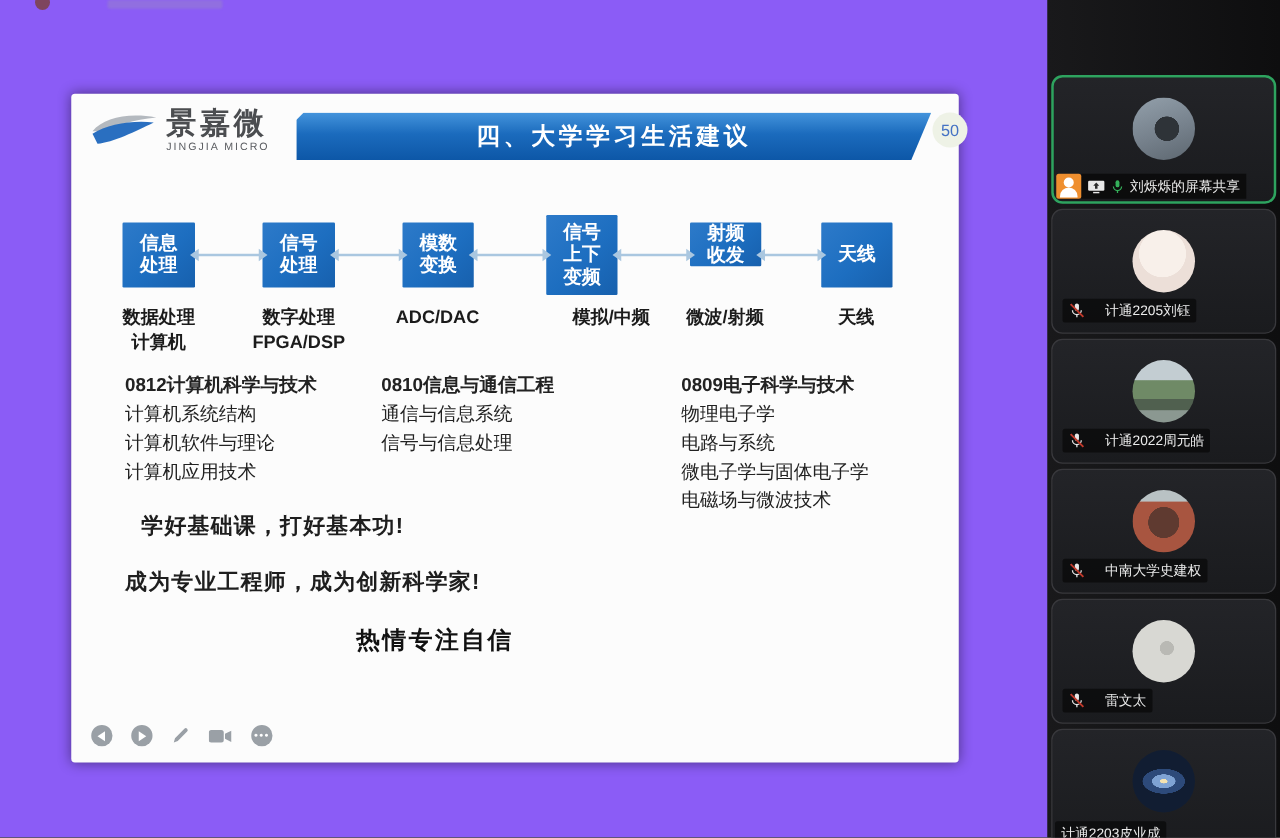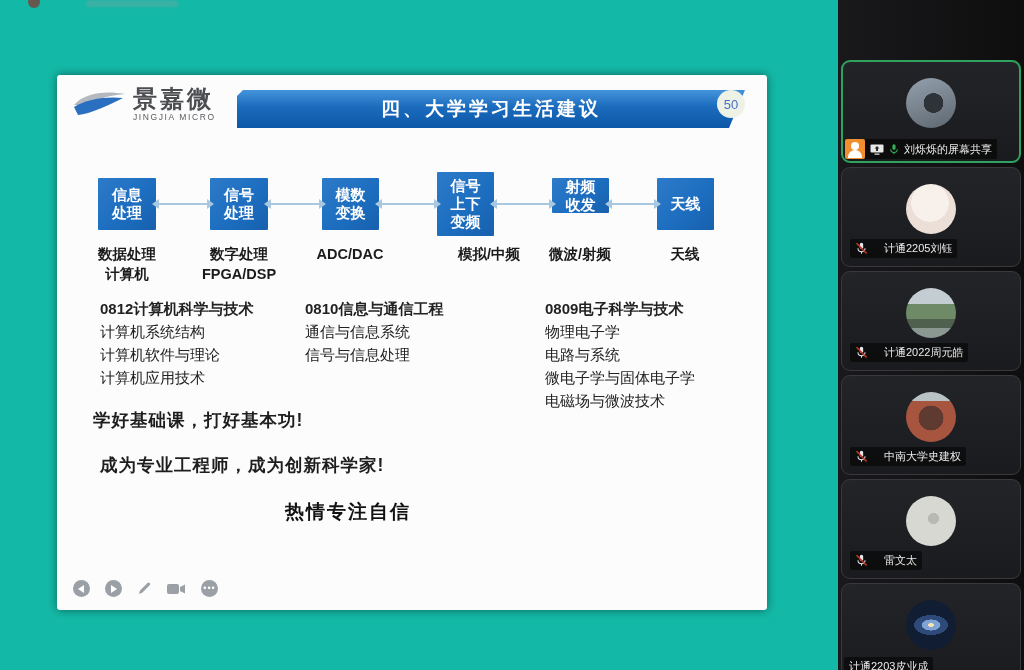--- a/index.html
+++ b/index.html
@@ -1,38 +1,38 @@
 <!DOCTYPE html>
 <html><head>
 <meta charset="utf-8">
 <style>
   html,body{margin:0;padding:0;width:1024px;height:670px;overflow:hidden;
     font-family:"Liberation Sans","DejaVu Sans",sans-serif;background:#1a1a1a;}
   .stage{position:relative;width:1024px;height:670px;}
 
   
-  .main-area{position:absolute;left:0;top:0;bottom:0;width:838px;background:#14b8a6;}
+  .main-area{position:absolute;left:0;top:0;bottom:0;width:838px;background:#8b5cf6;}
   .corner-frag{position:absolute;left:28px;top:-4px;width:12px;height:12px;border-radius:50%;
     background:#7a4038;opacity:.8;}
   .corner-text-blur{position:absolute;left:86px;top:0;width:92px;height:7px;border-radius:2px;
     background:rgba(160,160,168,.28);filter:blur(1px);}
 
   
   .slide{position:absolute;left:57px;top:75px;width:710px;height:535px;background:#fcfcfc;
     border-radius:3px;box-shadow:0 0 10px rgba(0,0,0,.45);}
   .logo{position:absolute;left:14px;top:12px;display:flex;align-items:center;gap:6px;}
   .logo-txt{display:flex;flex-direction:column;line-height:1;}
   .logo-cn{font-size:24px;font-weight:700;color:#4b4d50;letter-spacing:3px;}
   .logo-en{font-size:8.5px;color:#5a5c60;letter-spacing:1.6px;margin-top:2px;}
   .banner{position:absolute;left:180px;top:15px;width:508px;height:38px;
     background:linear-gradient(180deg,#4494dc 0%,#1b6bbd 45%,#0d57a7 100%);
     clip-path:polygon(6px 0,100% 0,calc(100% - 16px) 100%,0 100%,0 6px);
     display:flex;align-items:center;justify-content:center;}
   .banner span{color:#fff;font-size:19px;font-weight:600;letter-spacing:3px;}
-  .page-circle{position:absolute;left:660px;top:15px;width:28px;height:28px;border-radius:50%;
+  .page-circle{position:absolute;left:689px;top:15px;width:28px;height:28px;border-radius:50%;
     background:#eef2e6;color:#4472c4;font-size:13px;display:flex;align-items:center;justify-content:center;}
 
   
   .fbox{position:absolute;background:linear-gradient(135deg,#2d7ac9 0%,#1d6ec0 55%,#1760ad 100%);
     color:#fff;font-size:15px;font-weight:700;display:flex;align-items:center;justify-content:center;
     text-align:center;white-space:pre-line;line-height:1.2;border-radius:1px;}
   .b1{left:41px;top:103px;width:58px;height:52px;}
   .b2{left:153px;top:103px;width:58px;height:52px;}
   .b3{left:265px;top:103px;width:57px;height:52px;}
   .b4{left:380px;top:97px;width:57px;height:64px;}
@@ -50,21 +50,21 @@
     font-weight:700;color:#1b1b1b;white-space:pre-line;line-height:1.35;}
   .s1{left:15px;} .s2{left:127px;} .s3{left:238px;} .s4{left:353px;text-align:right;} .s5{left:468px;} .s6{left:573px;}
 
   
   .major{position:absolute;top:222px;font-size:15px;color:#222;line-height:23px;}
   .m1{left:43px;} .m2{left:248px;} .m3{left:488px;}
   .major .code{font-weight:700;}
   .major .mname{font-weight:600;}
 
   .slogan{position:absolute;font-size:17.5px;font-weight:600;color:#1e1e1e;letter-spacing:1px;}
-  .sl1{left:36px;top:333px;} .sl2{left:43px;top:378px;}
+  .sl1{left:56px;top:333px;} .sl2{left:43px;top:378px;}
   .keywords{position:absolute;left:228px;top:424px;display:flex;}
   .keywords span{font-size:19px;font-weight:700;color:#111;letter-spacing:2px;}
 
   
   .slide-toolbar{position:absolute;left:16px;bottom:13px;display:flex;align-items:center;gap:15px;}
   .tb-circle{width:17px;height:17px;border-radius:50%;background:#9aa0a6;display:flex;
     align-items:center;justify-content:center;}
   .tri-l{width:0;height:0;border-top:4px solid transparent;border-bottom:4px solid transparent;
     border-right:6px solid #fff;margin-right:1px;}
   .tri-r{width:0;height:0;border-top:4px solid transparent;border-bottom:4px solid transparent;

